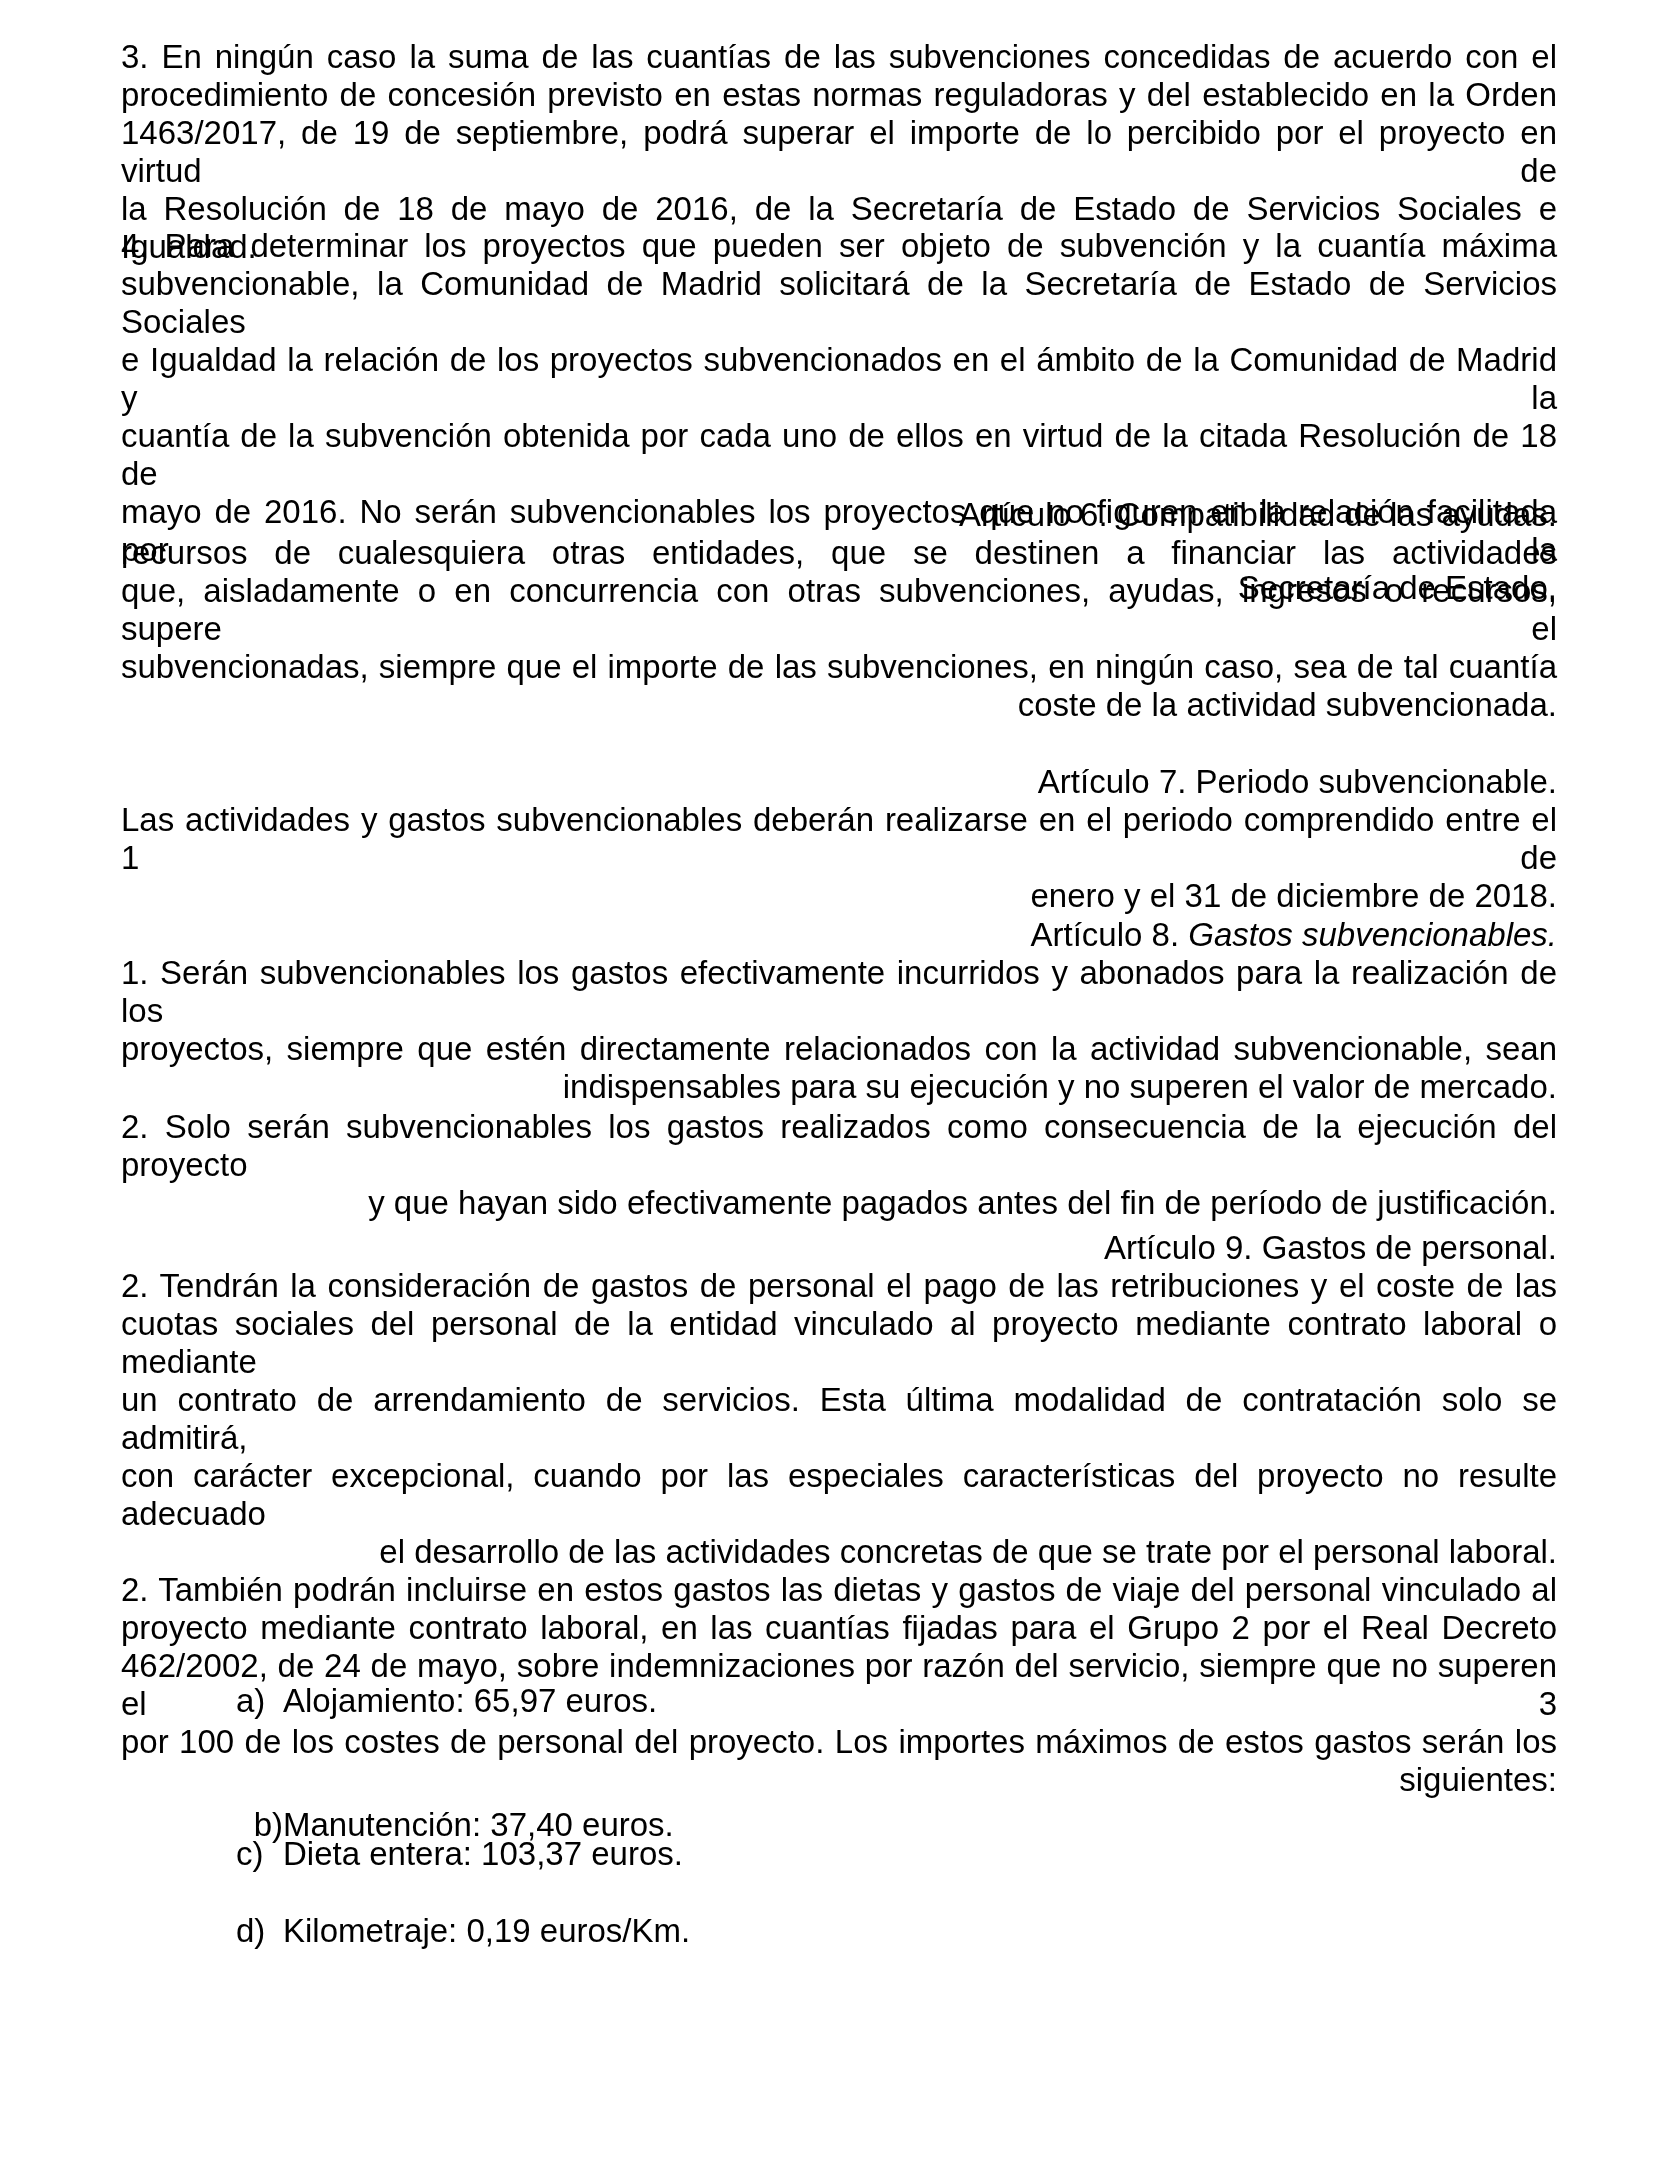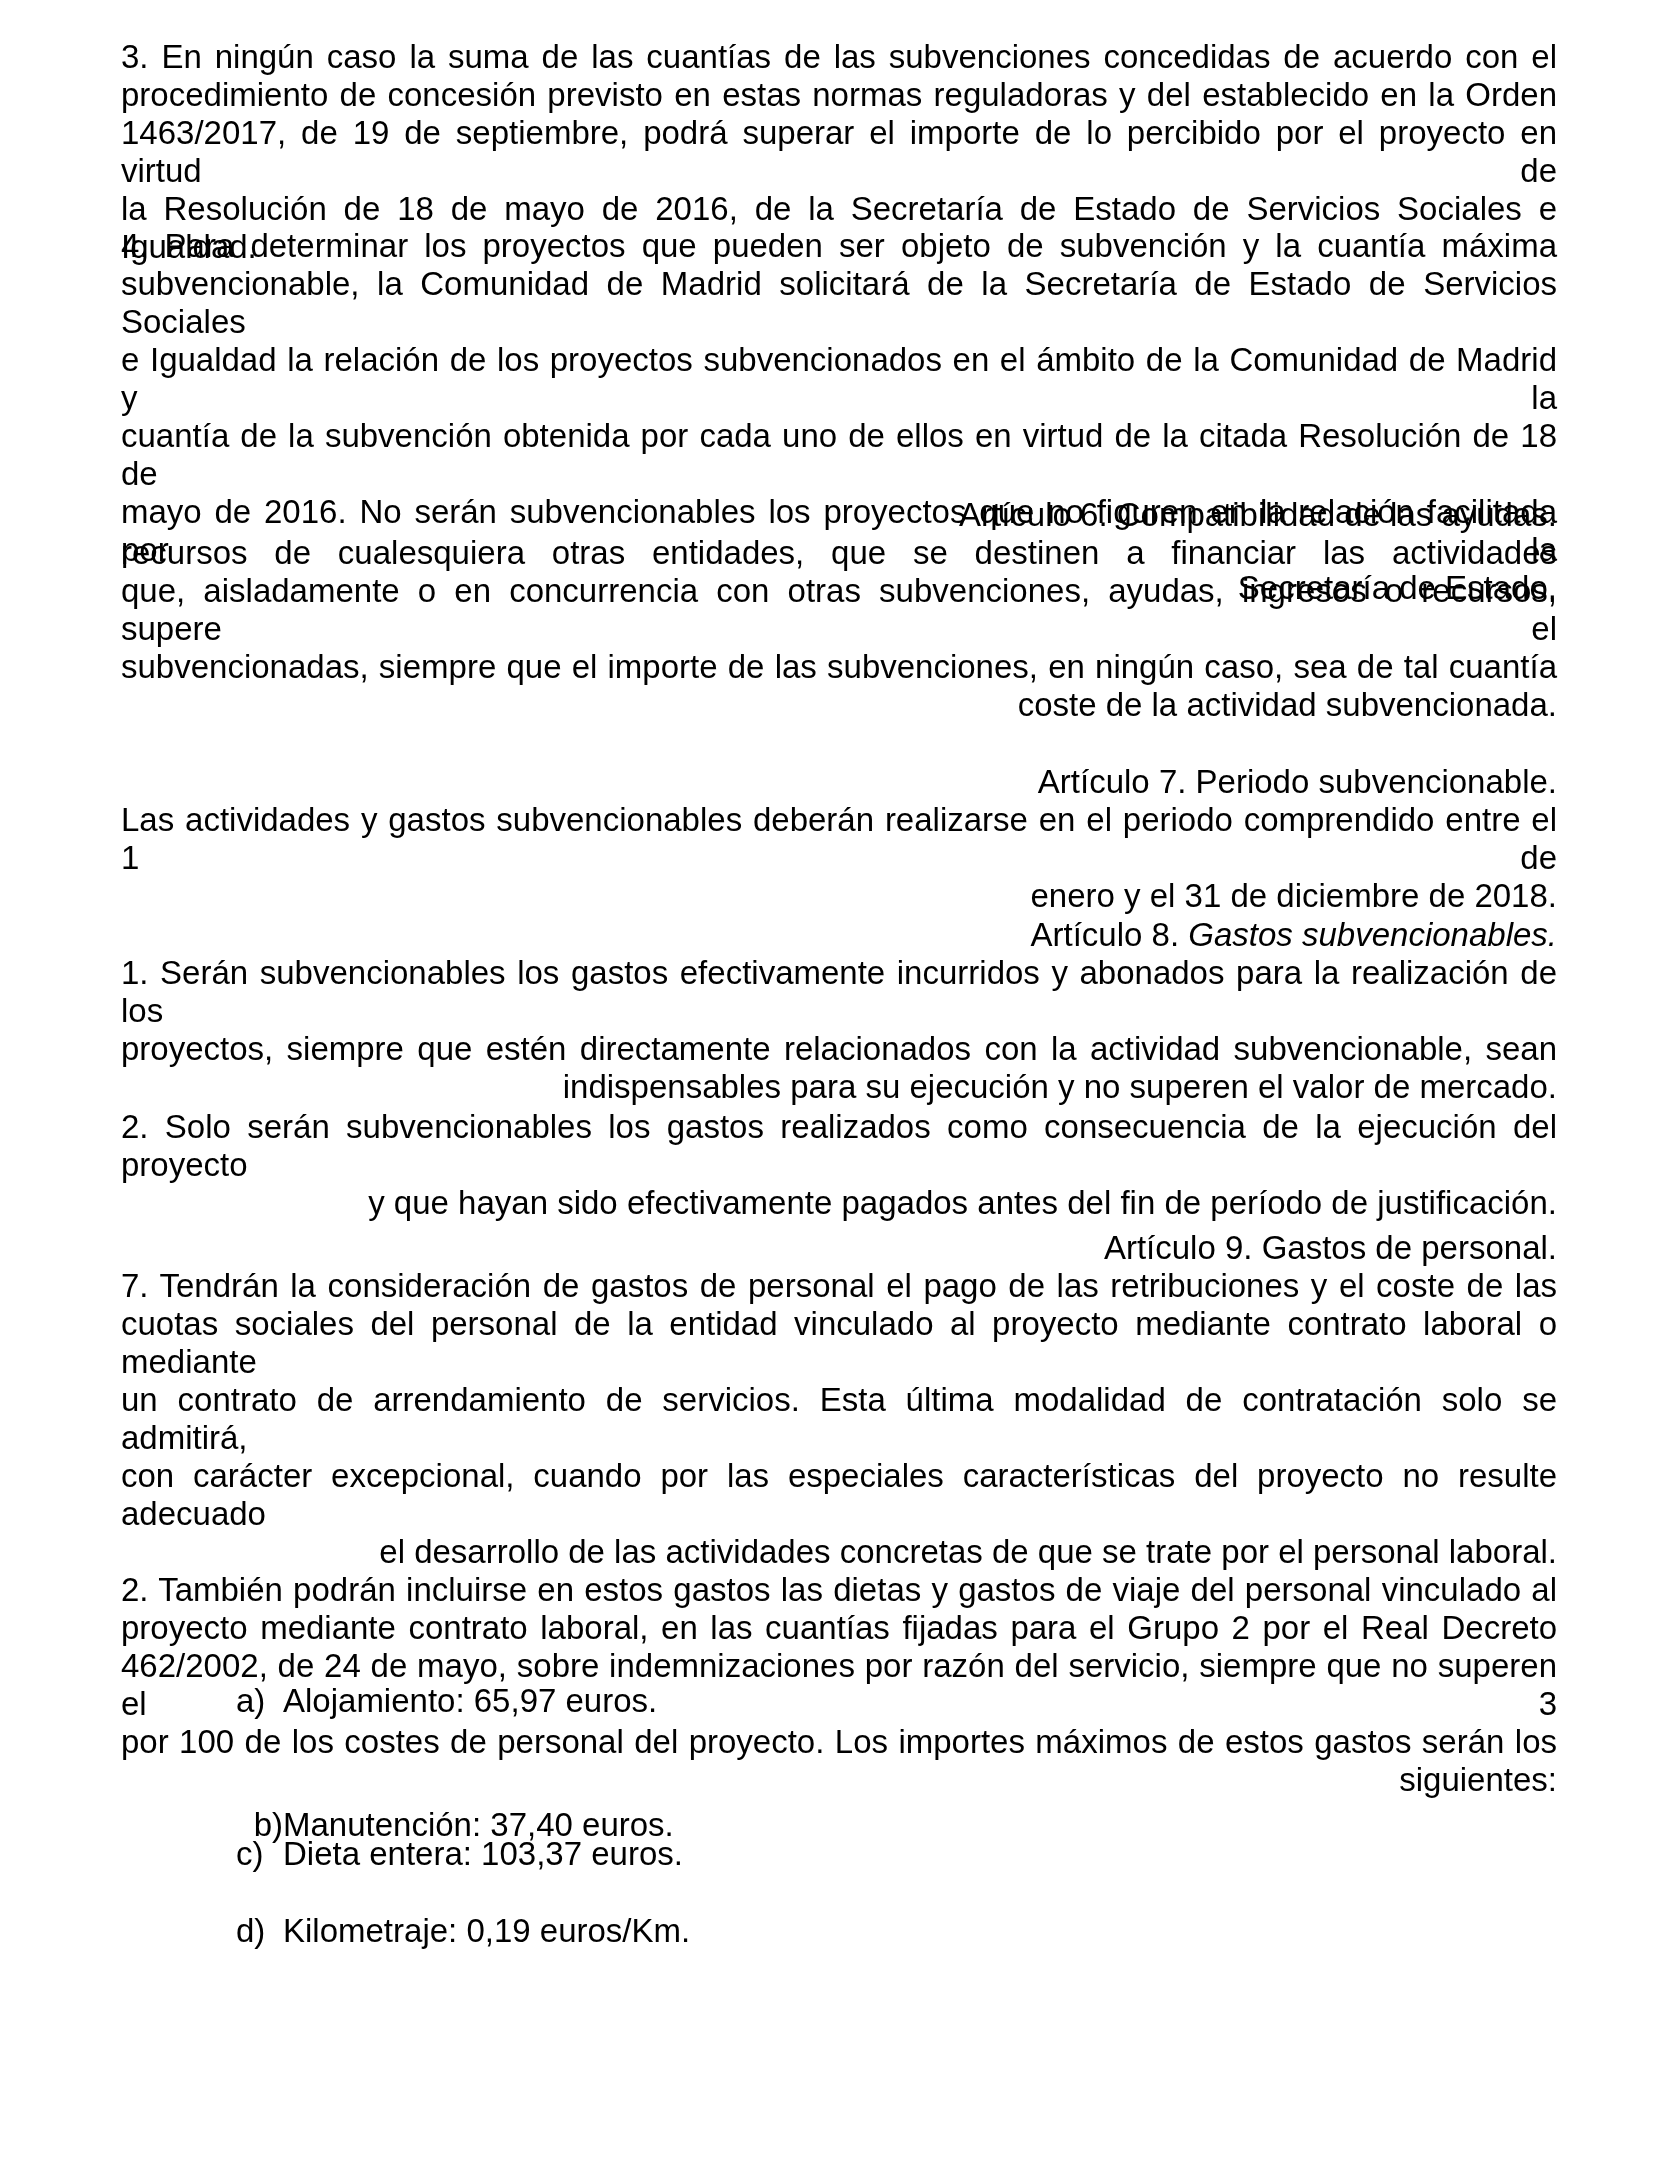--- a/index.html
+++ b/index.html
@@ -94,21 +94,21 @@
   <span class="line">indispensables para su ejecución y no superen el valor de mercado.</span>
 </div>
 
 <div class="block" id="a8p2">
   <span class="line j">2. Solo serán subvencionables los gastos realizados como consecuencia de la ejecución del proyecto</span>
   <span class="line">y que hayan sido efectivamente pagados antes del fin de período de justificación.</span>
 </div>
 
 <div class="block" id="a9">
   <span class="line">Artículo 9. Gastos de personal.</span>
-  <span class="line j">7. Tendrán la consideración de gastos de personal el pago de las retribuciones y el coste de las</span>
+  <span class="line j">2. Tendrán la consideración de gastos de personal el pago de las retribuciones y el coste de las</span>
   <span class="line j">cuotas sociales del personal de la entidad vinculado al proyecto mediante contrato laboral o mediante</span>
   <span class="line j">un contrato de arrendamiento de servicios. Esta última modalidad de contratación solo se admitirá,</span>
   <span class="line j">con carácter excepcional, cuando por las especiales características del proyecto no resulte adecuado</span>
   <span class="line">el desarrollo de las actividades concretas de que se trate por el personal laboral.</span>
   <span class="line j">2. También podrán incluirse en estos gastos las dietas y gastos de viaje del personal vinculado al</span>
   <span class="line j">proyecto mediante contrato laboral, en las cuantías fijadas para el Grupo 2 por el Real Decreto</span>
   <span class="line j">462/2002, de 24 de mayo, sobre indemnizaciones por razón del servicio, siempre que no superen el 3</span>
   <span class="line j">por 100 de los costes de personal del proyecto. Los importes máximos de estos gastos serán los</span>
   <span class="line">siguientes:</span>
 </div>

